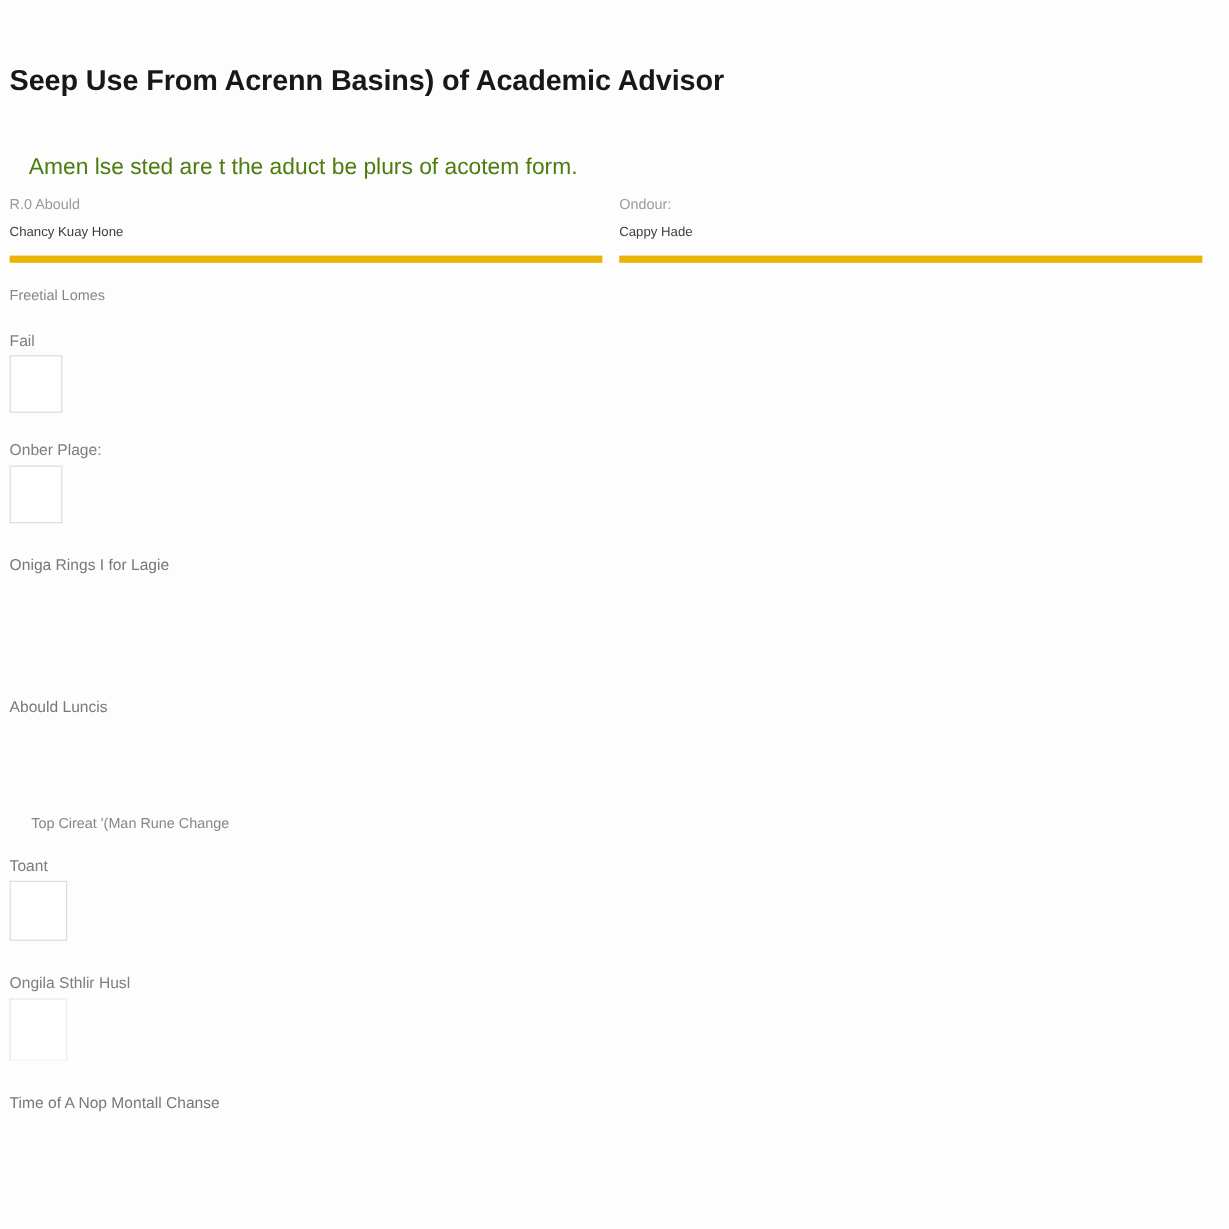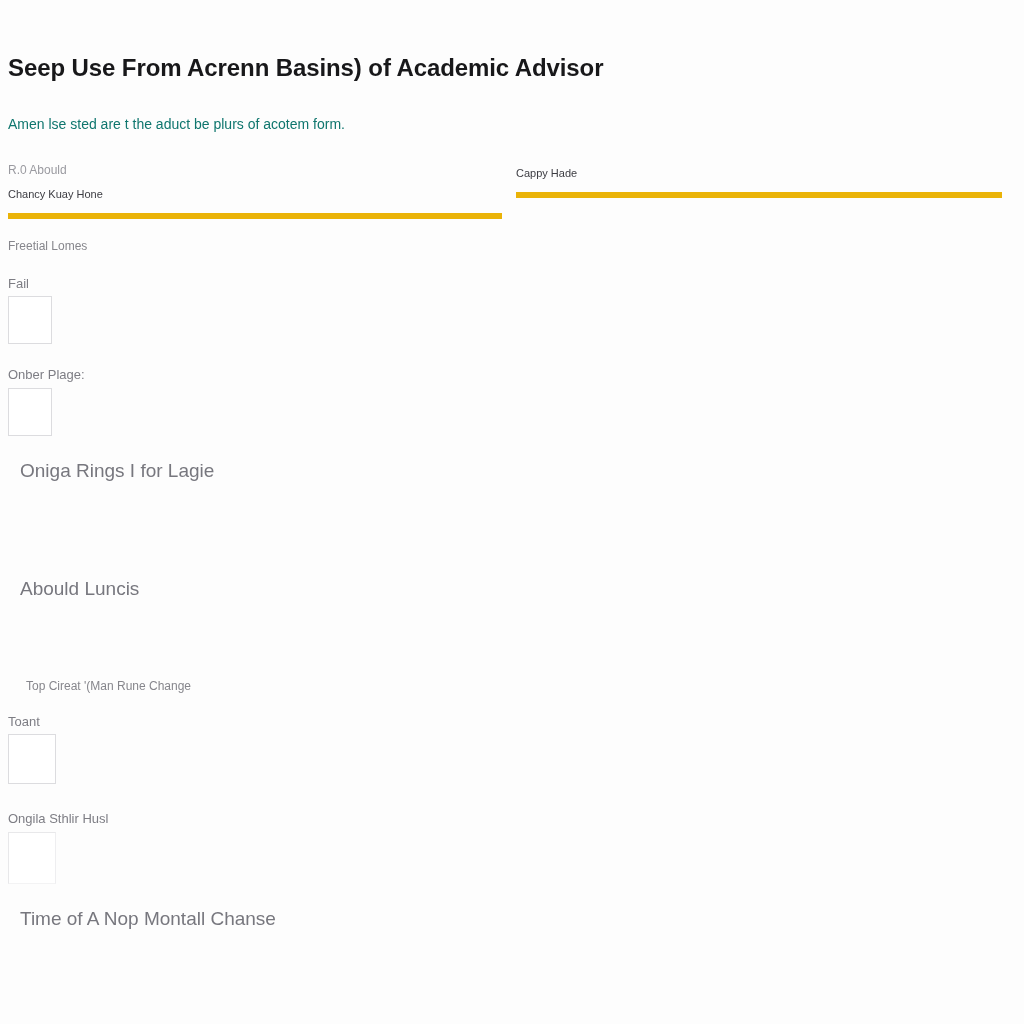--- a/index.html
+++ b/index.html
@@ -33,24 +33,24 @@
     line-height: 30px;
     font-weight: bold;
     color: #18181a;
     letter-spacing: -0.1px;
     white-space: nowrap;
   }
   .form-subtitle {
     position: absolute;
     left: 8px;
     top: 114px;
-    margin: 0;
-    font-size: 14px;
+    margin: 16px;
+    font-size: 19px;
     line-height: 20px;
-    color: #0f766e;
+    color: #4d7c0f;
     white-space: nowrap;
   }
 
   
   .field {
     position: absolute;
   }
   .field-left  { left: 8px;  width: 494px; top: 163px; }
   .field-right { left: 516px; width: 486px; top: 163px; }
 
@@ -87,22 +87,22 @@
   .group-label {
     position: absolute;
     left: 8px;
     font-size: 13px;
     line-height: 17px;
     color: #7d7d84;
     white-space: nowrap;
   }
   .note-label {
     position: absolute;
-    left: 20px;
-    font-size: 19px;
+    left: 8px;
+    font-size: 13px;
     line-height: 17px;
     color: #77777e;
     white-space: nowrap;
   }
 
   
   .box {
     position: absolute;
     left: 8px;
     background: #ffffff;
@@ -143,20 +143,21 @@
   <h1 class="form-title">Seep Use From Acrenn Basins) of Academic Advisor</h1>
 
   <p class="form-subtitle">Amen lse sted are t the aduct be plurs of acotem form.</p>
 
   <div class="field field-left">
     <span class="field-label">R.0 Abould</span>
     <span class="field-value" placeholder="R.0 Abould">Chancy Kuay Hone</span>
   </div>
 
   <div class="field field-right">
+    <span class="field-label">Ondour:</span>
     <span class="field-value" placeholder="Ondour:">Cappy Hade</span>
   </div>
 
   <h2 class="section-heading h-freetial">Freetial Lomes</h2>
 
   <span class="group-label l-fail">Fail</span>
   <div class="box b-fail"></div>
 
   <span class="group-label l-onber">Onber Plage:</span>
   <div class="box b-onber"></div>

